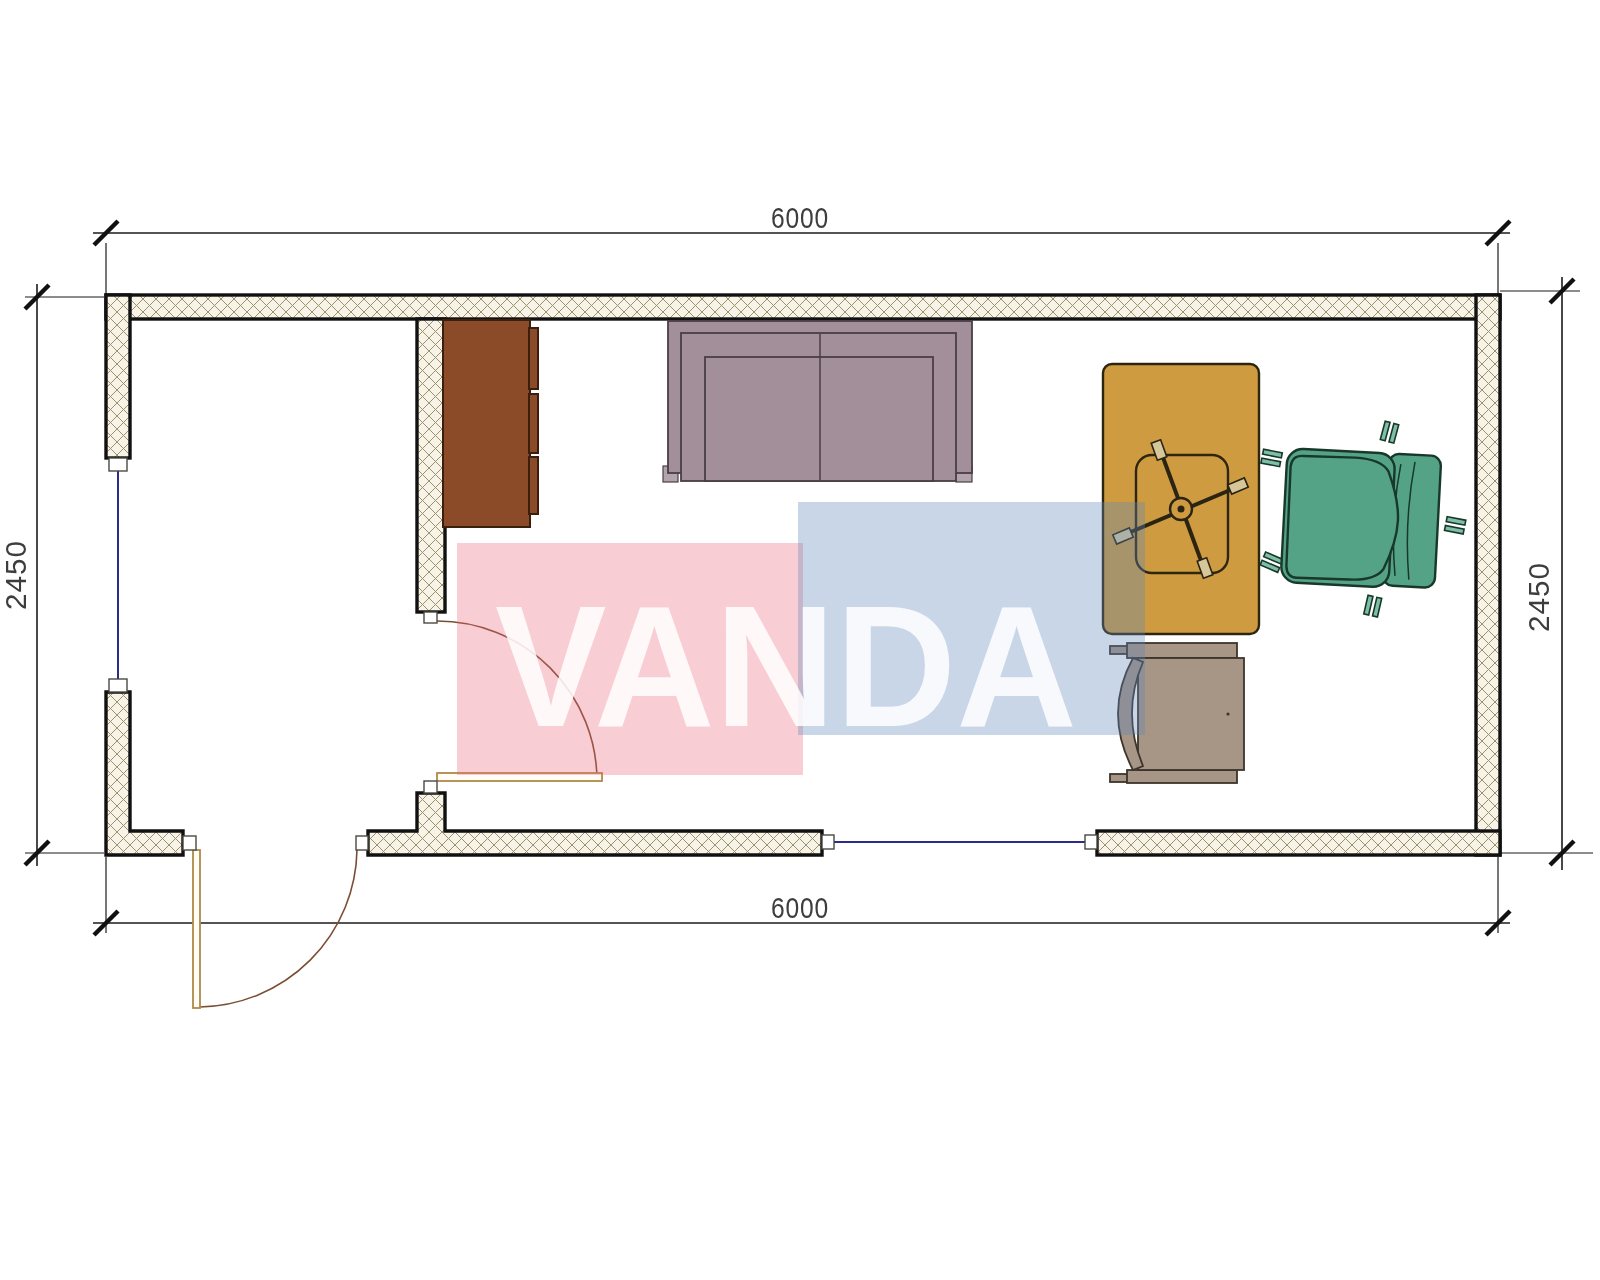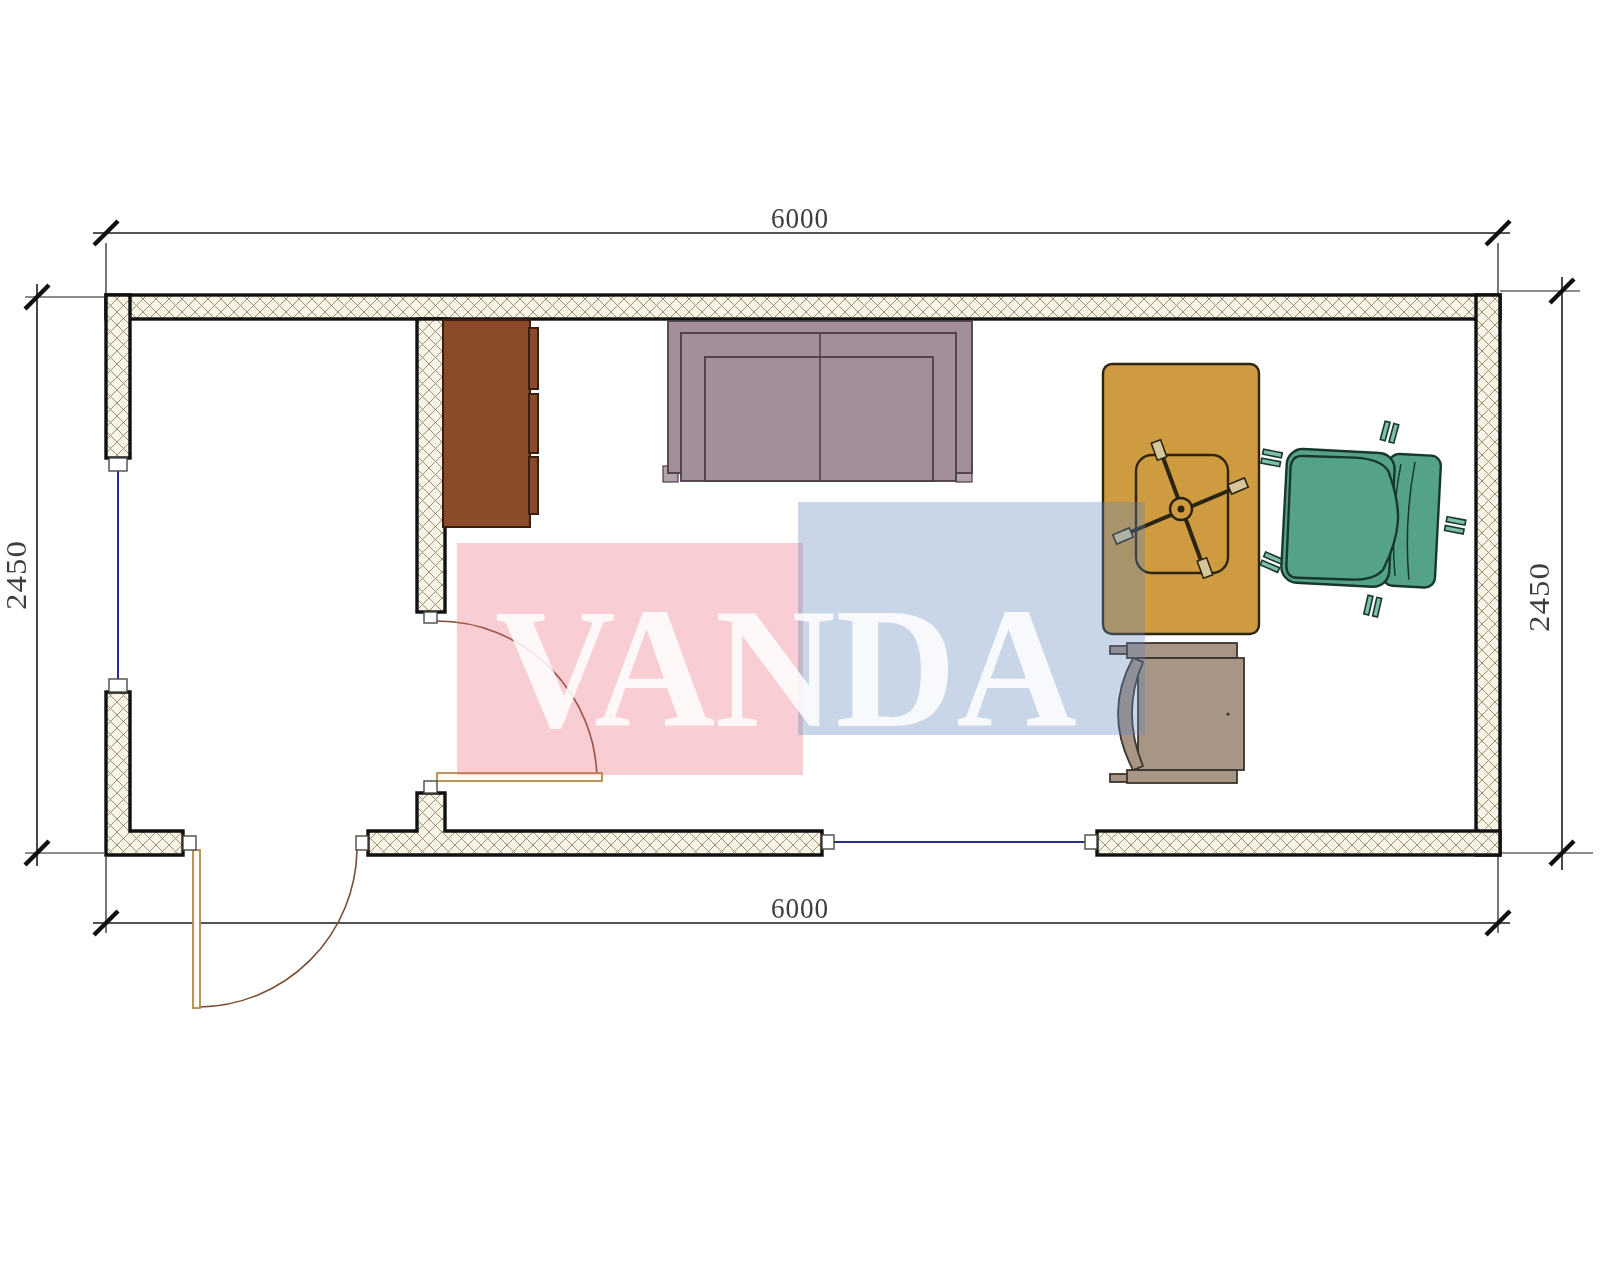--- a/index.html
+++ b/index.html
@@ -1,17 +1,17 @@
 <!DOCTYPE html>
 <html><head>
 <meta charset="utf-8">
 <style>
   html,body{margin:0;padding:0;background:#ffffff;}
   .stage{position:relative;width:1600px;height:1280px;background:#3b82f6;overflow:hidden;
-         font-family:Liberation Serif, serif;}
+         font-family:Liberation Sans, sans-serif;}
   svg{display:block}
   .dimline{stroke:#1b1b1b;stroke-width:1.6;fill:none}
   .extline{stroke:#1b1b1b;stroke-width:1.2;fill:none}
   .tick{stroke:#111;stroke-width:4.5;fill:none}
   .dimtext{fill:#3d3d3d;font-size:30px;letter-spacing:1px;}
   .wall{fill:url(#hatch);stroke:#111;stroke-width:3.4;}
   .jamb{fill:#ffffff;stroke:#4a4a42;stroke-width:1.4;}
   .winline{stroke:#2b2b8c;stroke-width:2;fill:none}
   .leaf{fill:#fffdf6;stroke:#b08948;stroke-width:1.8;}
   .swing{stroke:#7a4e33;stroke-width:1.6;fill:none}

